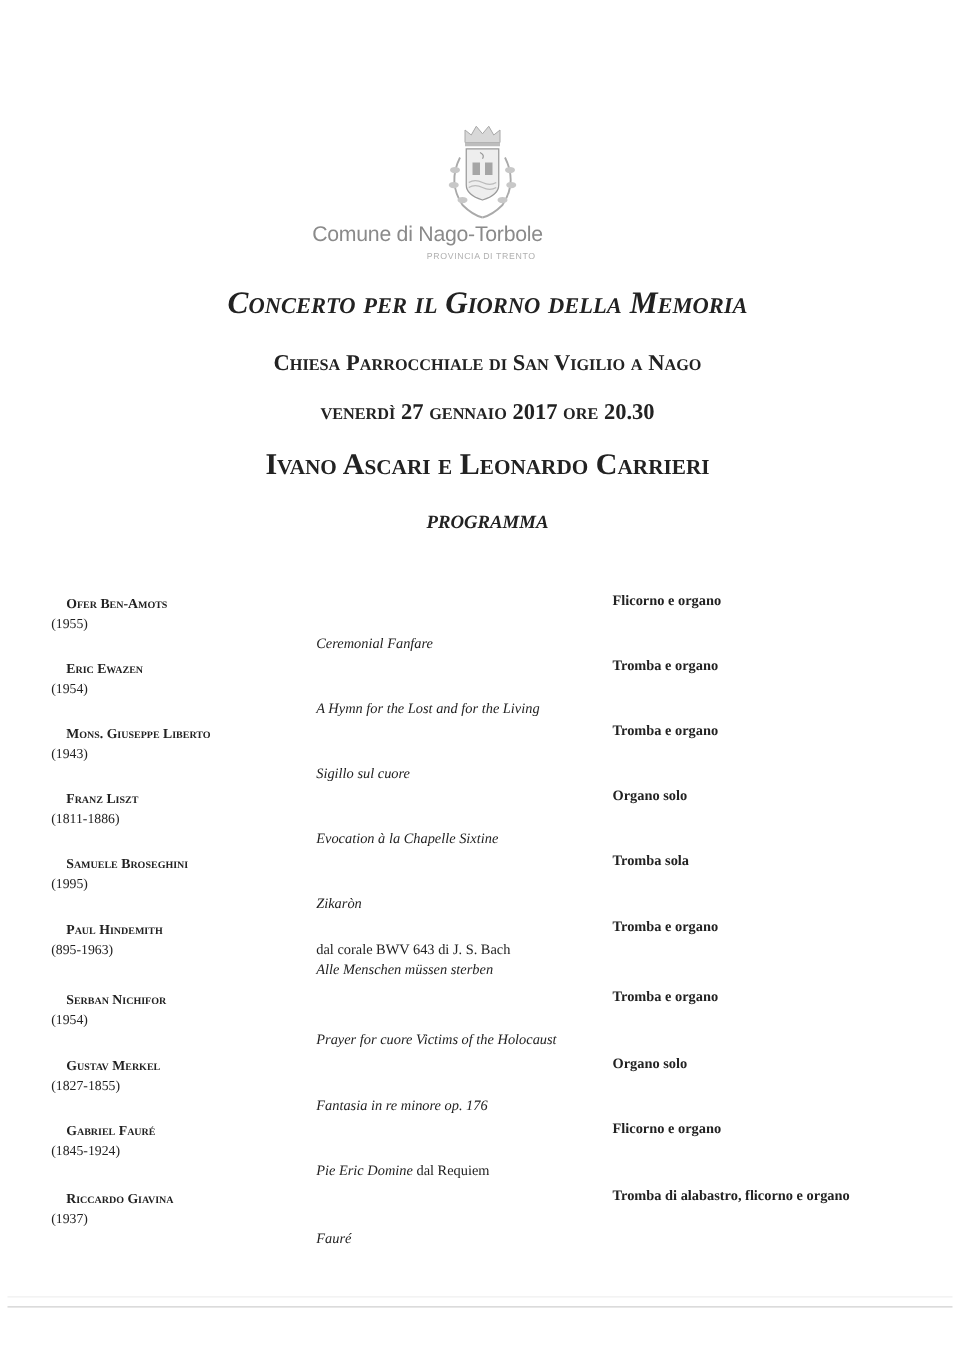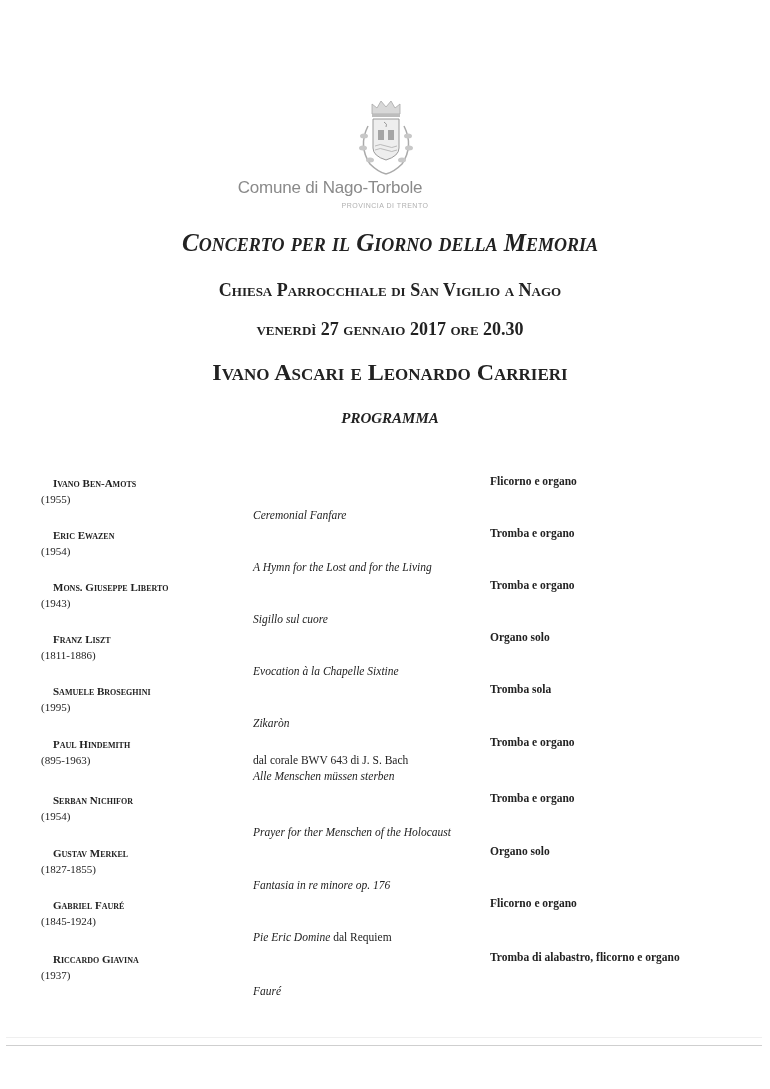--- a/index.html
+++ b/index.html
@@ -2,21 +2,21 @@
 <html><head>
   <meta charset="utf-8">
   <style>
     html, body { margin: 0; padding: 0; }
     body {
       width: 770px; height: 1089px; background: #ffffff; position: relative; overflow: hidden;
       font-family: "Liberation Serif", "DejaVu Serif", serif; color: #1e1e1e;
     }
     .crest { position: absolute; left: 348px; top: 96px; width: 76px; height: 86px; }
     .municipality {
-      position: absolute; left: 4px; width: 652px; top: 178px; text-align: center;
+      position: absolute; left: 16px; width: 652px; top: 178px; text-align: center;
       font-family: "Liberation Sans", "DejaVu Sans", sans-serif; font-size: 17px; color: #8a8a8a;
       letter-spacing: -0.2px;
     }
     .province {
       position: absolute; left: 0; width: 770px; top: 202px; text-align: center;
       font-family: "Liberation Sans", sans-serif; font-size: 7px; color: #b0b0b0; letter-spacing: 0.5px;
     }
     .title {
       position: absolute; left: 0; width: 780px; top: 229px; text-align: center;
       font-size: 25px; font-style: italic; font-weight: bold; font-variant: small-caps; color: #222;
@@ -81,21 +81,21 @@
 <div class="province">PROVINCIA DI TRENTO</div>
 
 <div class="title">Concerto per il Giorno della Memoria</div>
 <div class="venue">Chiesa Parrocchiale  di San Vigilio a Nago</div>
 <div class="date">venerdì 27 gennaio 2017 ore 20.30</div>
 <div class="performers">Ivano Ascari e Leonardo Carrieri</div>
 <div class="program-heading">PROGRAMMA</div>
 
 <div id="program-list">
     <div class="row" style="top: 477px;">
-      <div class="composer">Ivano Ben-Amots</div>
+      <div class="composer">Ofer Ben-Amots</div>
       <div class="years">(1955)</div>
       <div class="work"><span>Ceremonial Fanfare</span><span class="work-suffix"></span></div>
       <div class="work-note"></div>
       <div class="instr">Flicorno e organo</div>
     </div>
     <div class="row" style="top: 529px;">
       <div class="composer">Eric Ewazen</div>
       <div class="years">(1954)</div>
       <div class="work"><span>A Hymn for the Lost and for the Living</span><span class="work-suffix"></span></div>
       <div class="work-note"></div>
@@ -125,21 +125,21 @@
     <div class="row" style="top: 738px;">
       <div class="composer">Paul Hindemith</div>
       <div class="years">(895-1963)</div>
       <div class="work"><span>Alle Menschen müssen sterben</span><span class="work-suffix"></span></div>
       <div class="work-note">dal corale BWV 643 di J. S. Bach</div>
       <div class="instr">Tromba e organo</div>
     </div>
     <div class="row" style="top: 794px;">
       <div class="composer">Serban Nichifor</div>
       <div class="years">(1954)</div>
-      <div class="work"><span>Prayer for ther Menschen of the Holocaust</span><span class="work-suffix"></span></div>
+      <div class="work"><span>Prayer for cuore Victims of the Holocaust</span><span class="work-suffix"></span></div>
       <div class="work-note"></div>
       <div class="instr">Tromba e organo</div>
     </div>
     <div class="row" style="top: 847px;">
       <div class="composer">Gustav Merkel</div>
       <div class="years">(1827-1855)</div>
       <div class="work"><span>Fantasia in re minore op. 176</span><span class="work-suffix"></span></div>
       <div class="work-note"></div>
       <div class="instr">Organo solo</div>
     </div>

